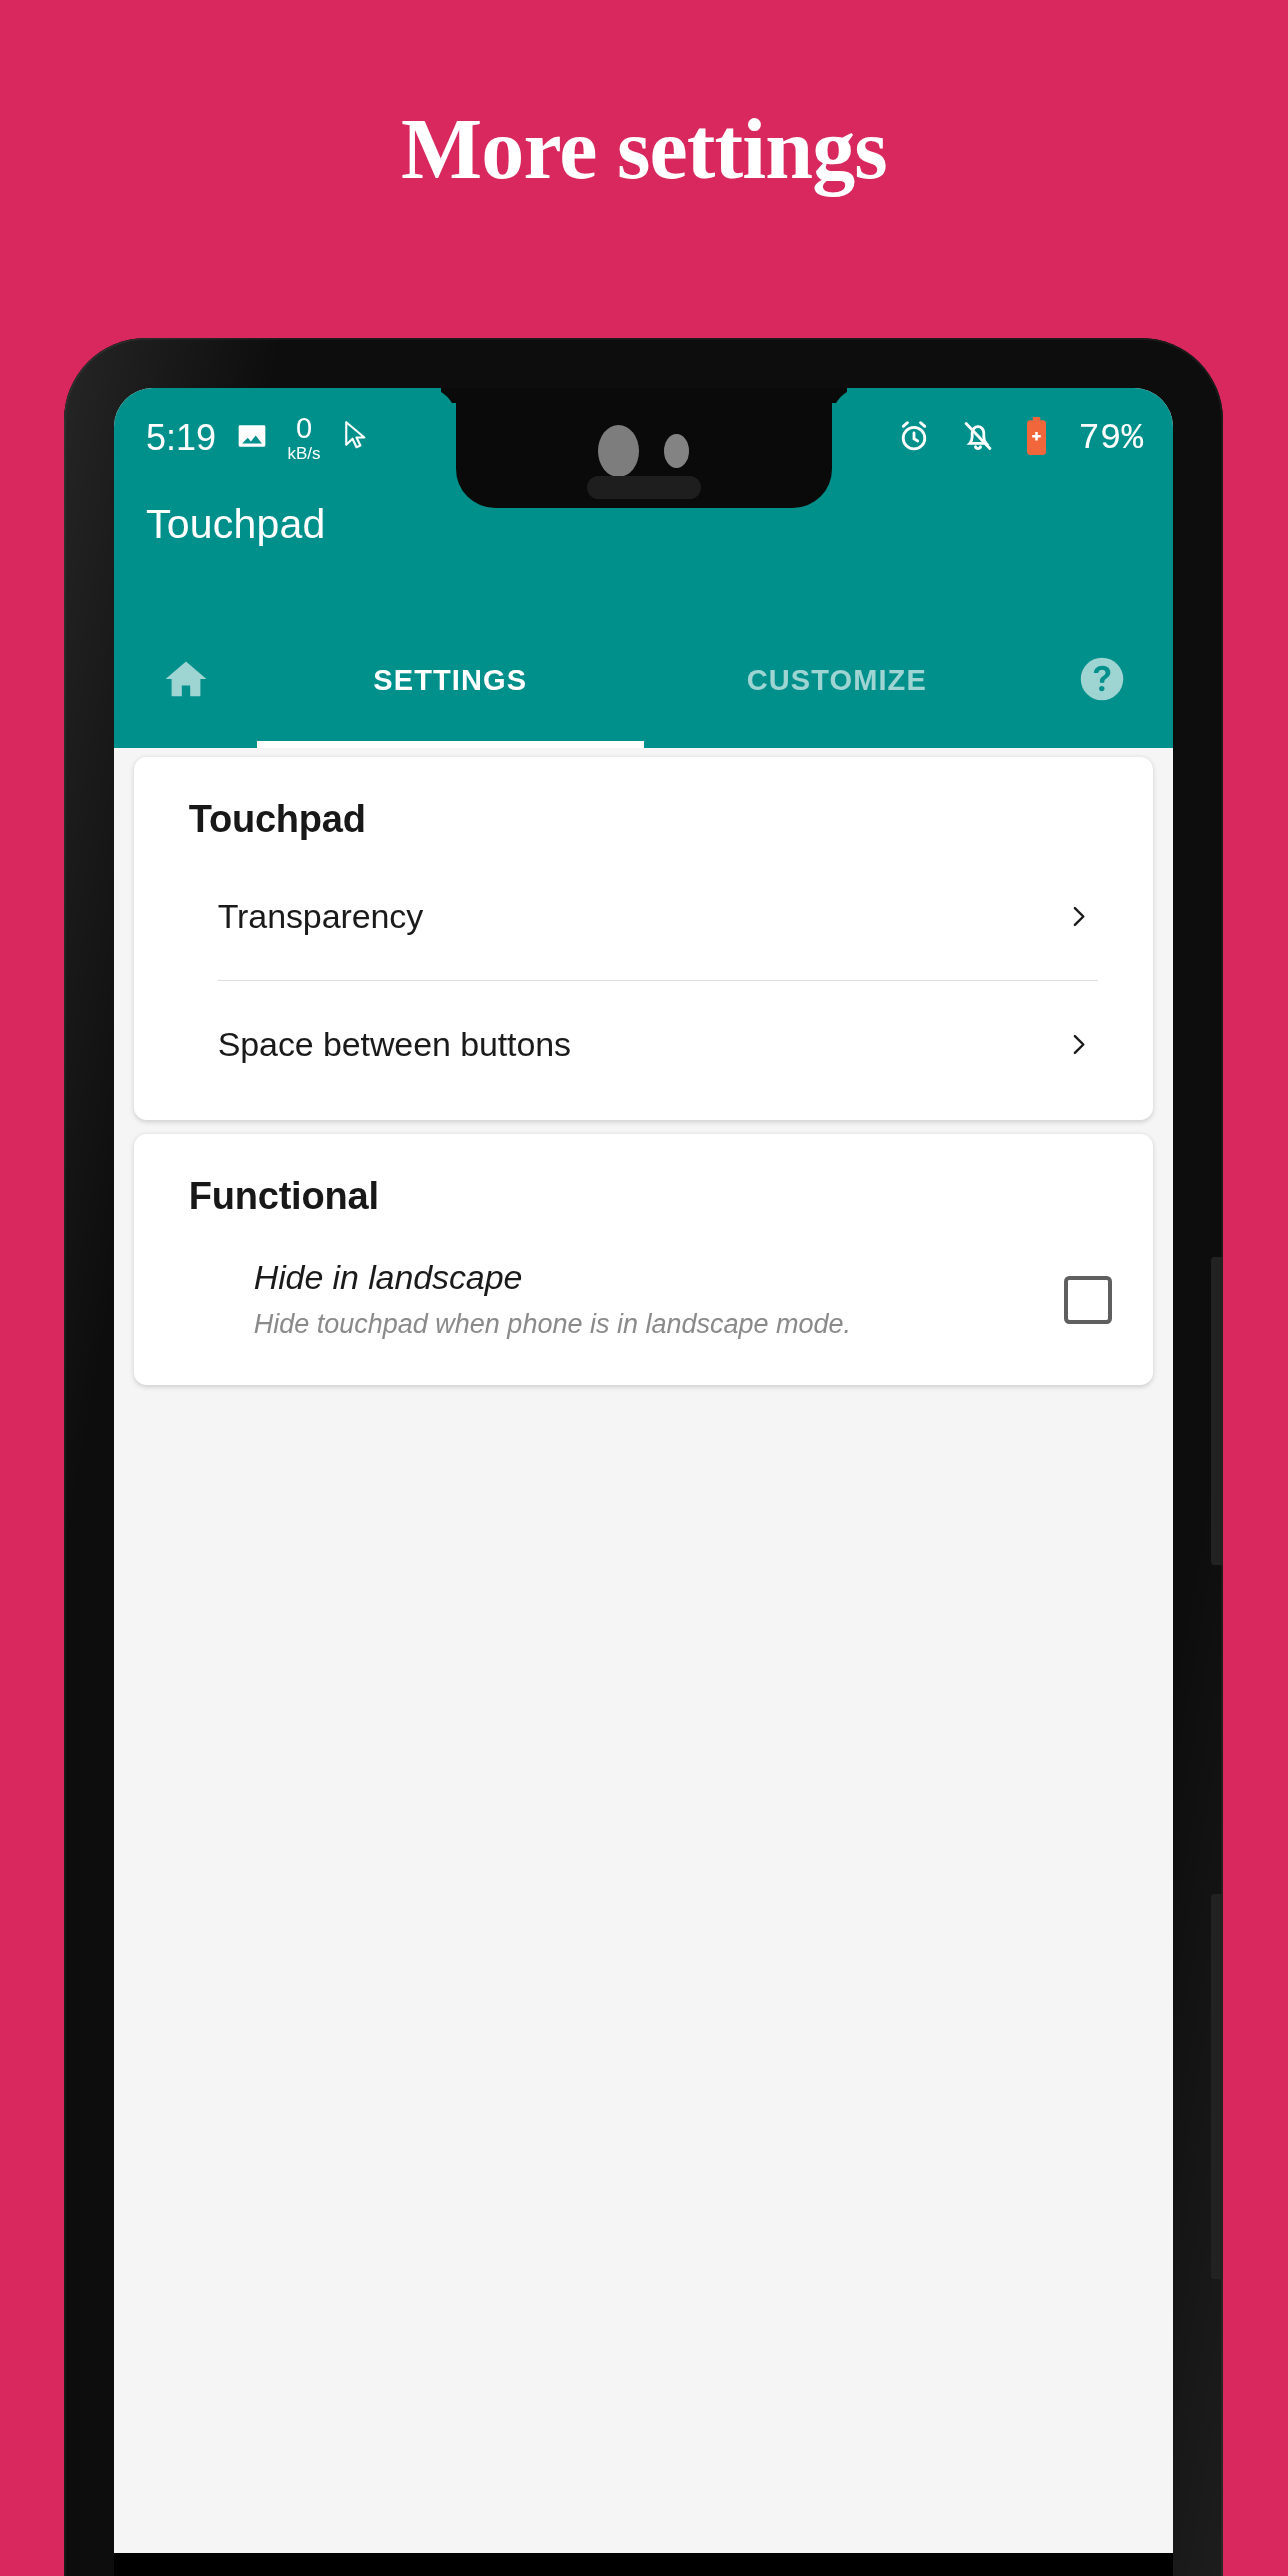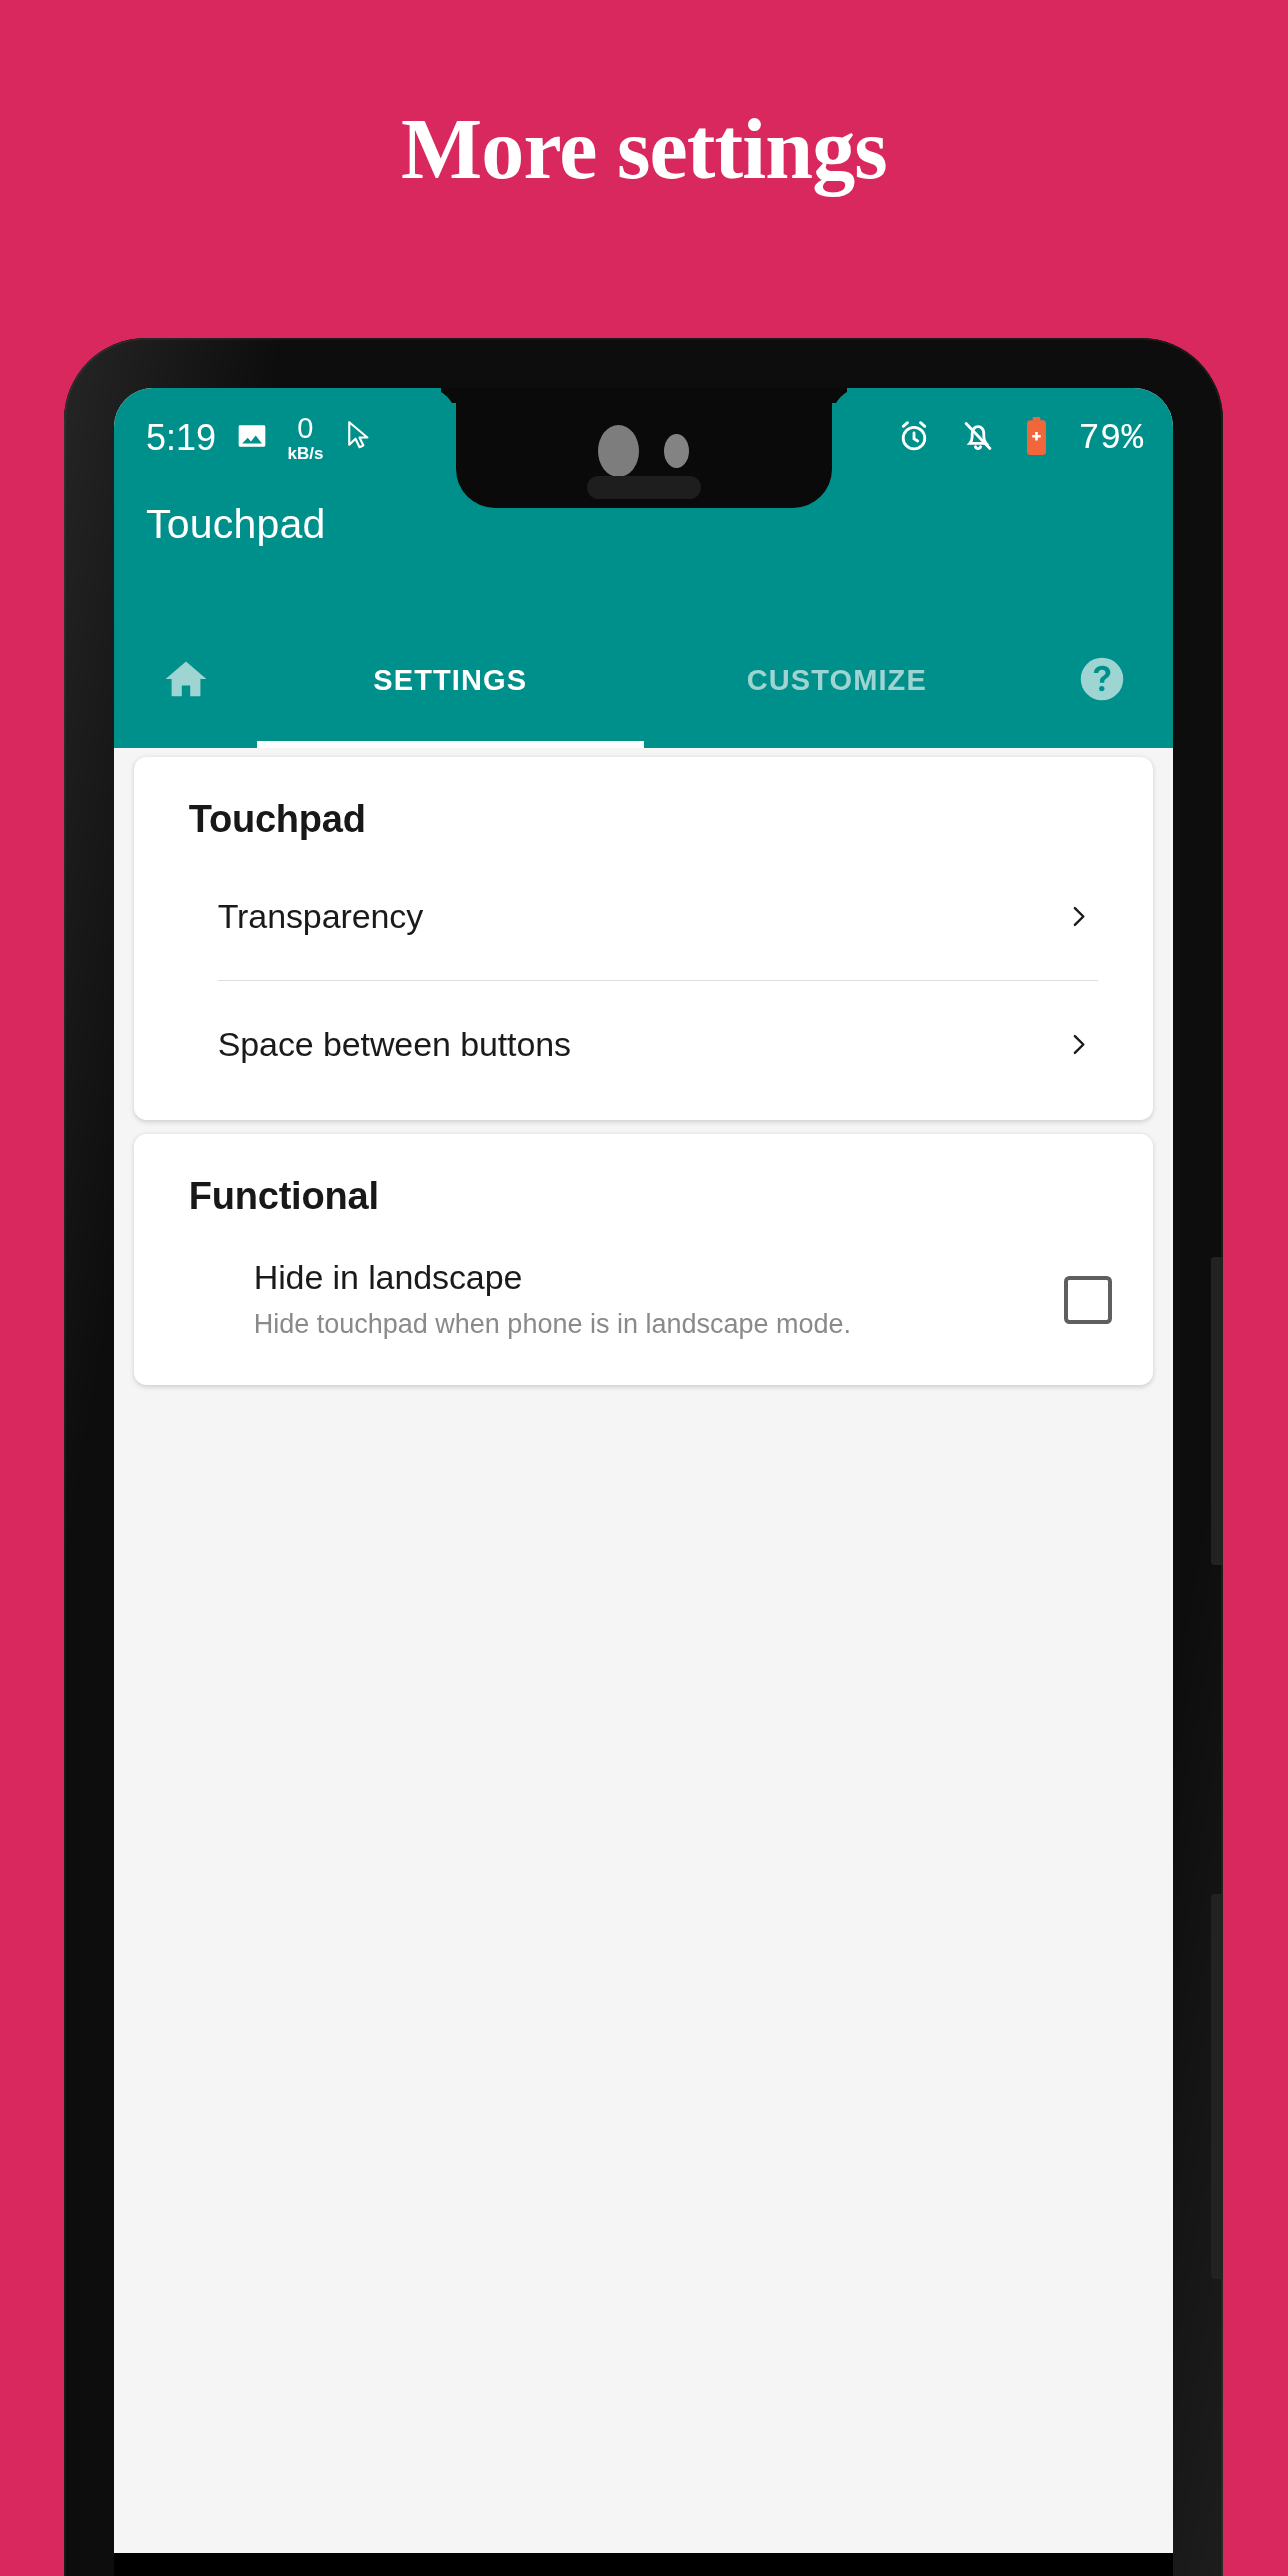--- a/index.html
+++ b/index.html
@@ -153,21 +153,21 @@
   }
   .status-left, .status-right {
     display: flex;
     align-items: center;
     gap: 19.7px;
   }
   .status-right { gap: 30px; font-family: Liberation Mono, monospace; }
   .clock { font-size: 36px; font-weight: 500; letter-spacing: 0px; }
   .net-speed { display: flex; flex-direction: column; align-items: center; line-height: 1; }
   .net-speed .val { font-size: 29px; font-weight: 500; }
-  .net-speed .unit { font-size: 17px; font-weight: bold; margin-top: 1.8px; }
+  .net-speed .unit { font-size: 17px; font-weight: normal; margin-top: 1.8px; }
   .battery-pct { font-size: 36px; font-weight: 500; }
 
   .appbar-title {
     position: absolute;
     left: 32px;
     top: 113px;
     color: #ffffff;
     font-size: 41px;
     font-weight: 500;
     letter-spacing: 0.2px;
@@ -261,20 +261,21 @@
 
   
   .rows-fn { padding: 0 41px 0 120px; }
   .row-fn {
     display: flex;
     align-items: center;
     justify-content: space-between;
     gap: 27px;
     padding: 27px 0 29px 0;
     border-bottom: 1.8px solid #dddddd;
+    font-style: italic;
   }
   .row-fn:last-child { border-bottom: none; padding-bottom: 30px; }
   .row-fn-texts { flex: 1 1 auto; }
   .row-fn-title {
     font-size: 34px;
     color: #1a1a1a;
     margin-bottom: 10.7px;
     letter-spacing: -0.1px;
   }
   .row-fn-sub {

